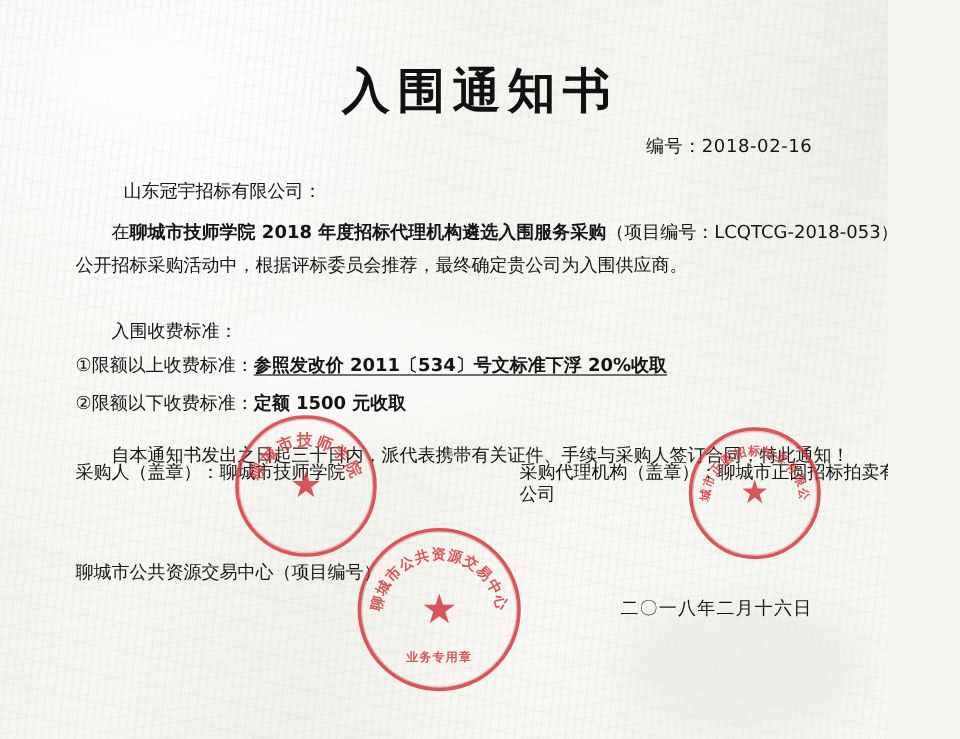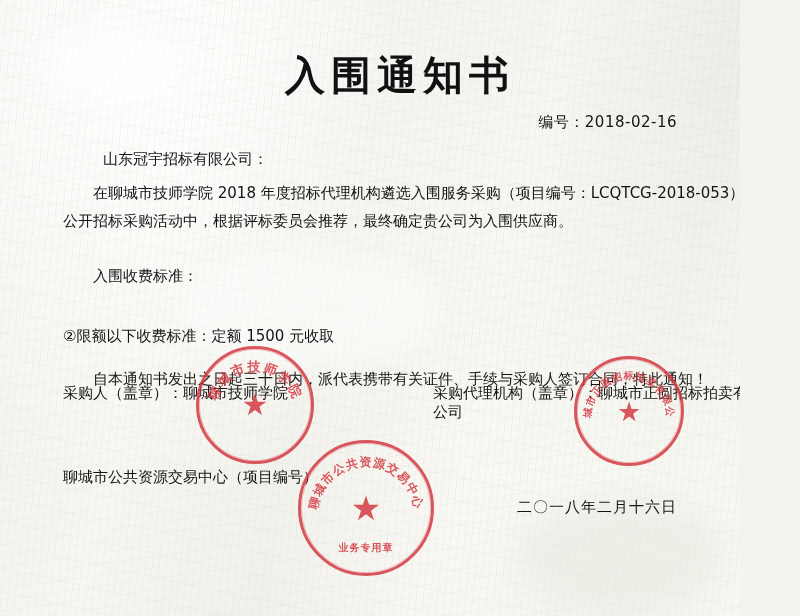--- a/index.html
+++ b/index.html
@@ -77,21 +77,21 @@
   .r4 { top: 293px; }
   .r5 { top: 325px; }
   .r6 { top: 368px; width: 700px; }
   .r8 { top: 466px; }
 
   .indent { display: inline-block; width: 2em; }
   .underline-em {
     text-decoration: underline;
     text-underline-offset: 3px;
   }
-  .bold-seg { font-weight: 400; }
+  .bold-seg { font-weight: 700; }
 
   .signature-row {
     position: absolute;
     left: 63px;
     top: 384px;
     width: 700px;
     font-size: 15px;
     color: #141414;
     display: flex;
   }
@@ -172,20 +172,23 @@
   <div class="body-text r1">山东冠宇招标有限公司：</div>
 
   <div class="body-text r2">
     <span class="indent"></span><span>在</span><span class="bold-seg">聊城市技师学院 2018 年度招标代理机构遴选入围服务采购</span><span>（项目编号：LCQTCG-2018-053）公开招标采购活动中，根据评标委员会推荐，最终确定贵公司为入围供应商。</span>
   </div>
 
   <div class="body-text r3">
     <span class="indent"></span><span>入围收费标准：</span>
   </div>
 
+  <div class="body-text r4">
+    <span>①限额以上收费标准：</span><span class="underline-em bold-seg">参照发改价 2011〔534〕号文标准下浮 20%收取</span>
+  </div>
 
   <div class="body-text r5">
     <span>②限额以下收费标准：</span><span class="bold-seg">定额 1500 元收取</span>
   </div>
 
   <div class="body-text r6">
     <span class="indent"></span><span>自本通知书发出之日起三十日内，派代表携带有关证件、手续与采购人签订合同，特此通知！</span>
   </div>
 
   <div class="signature-row">

